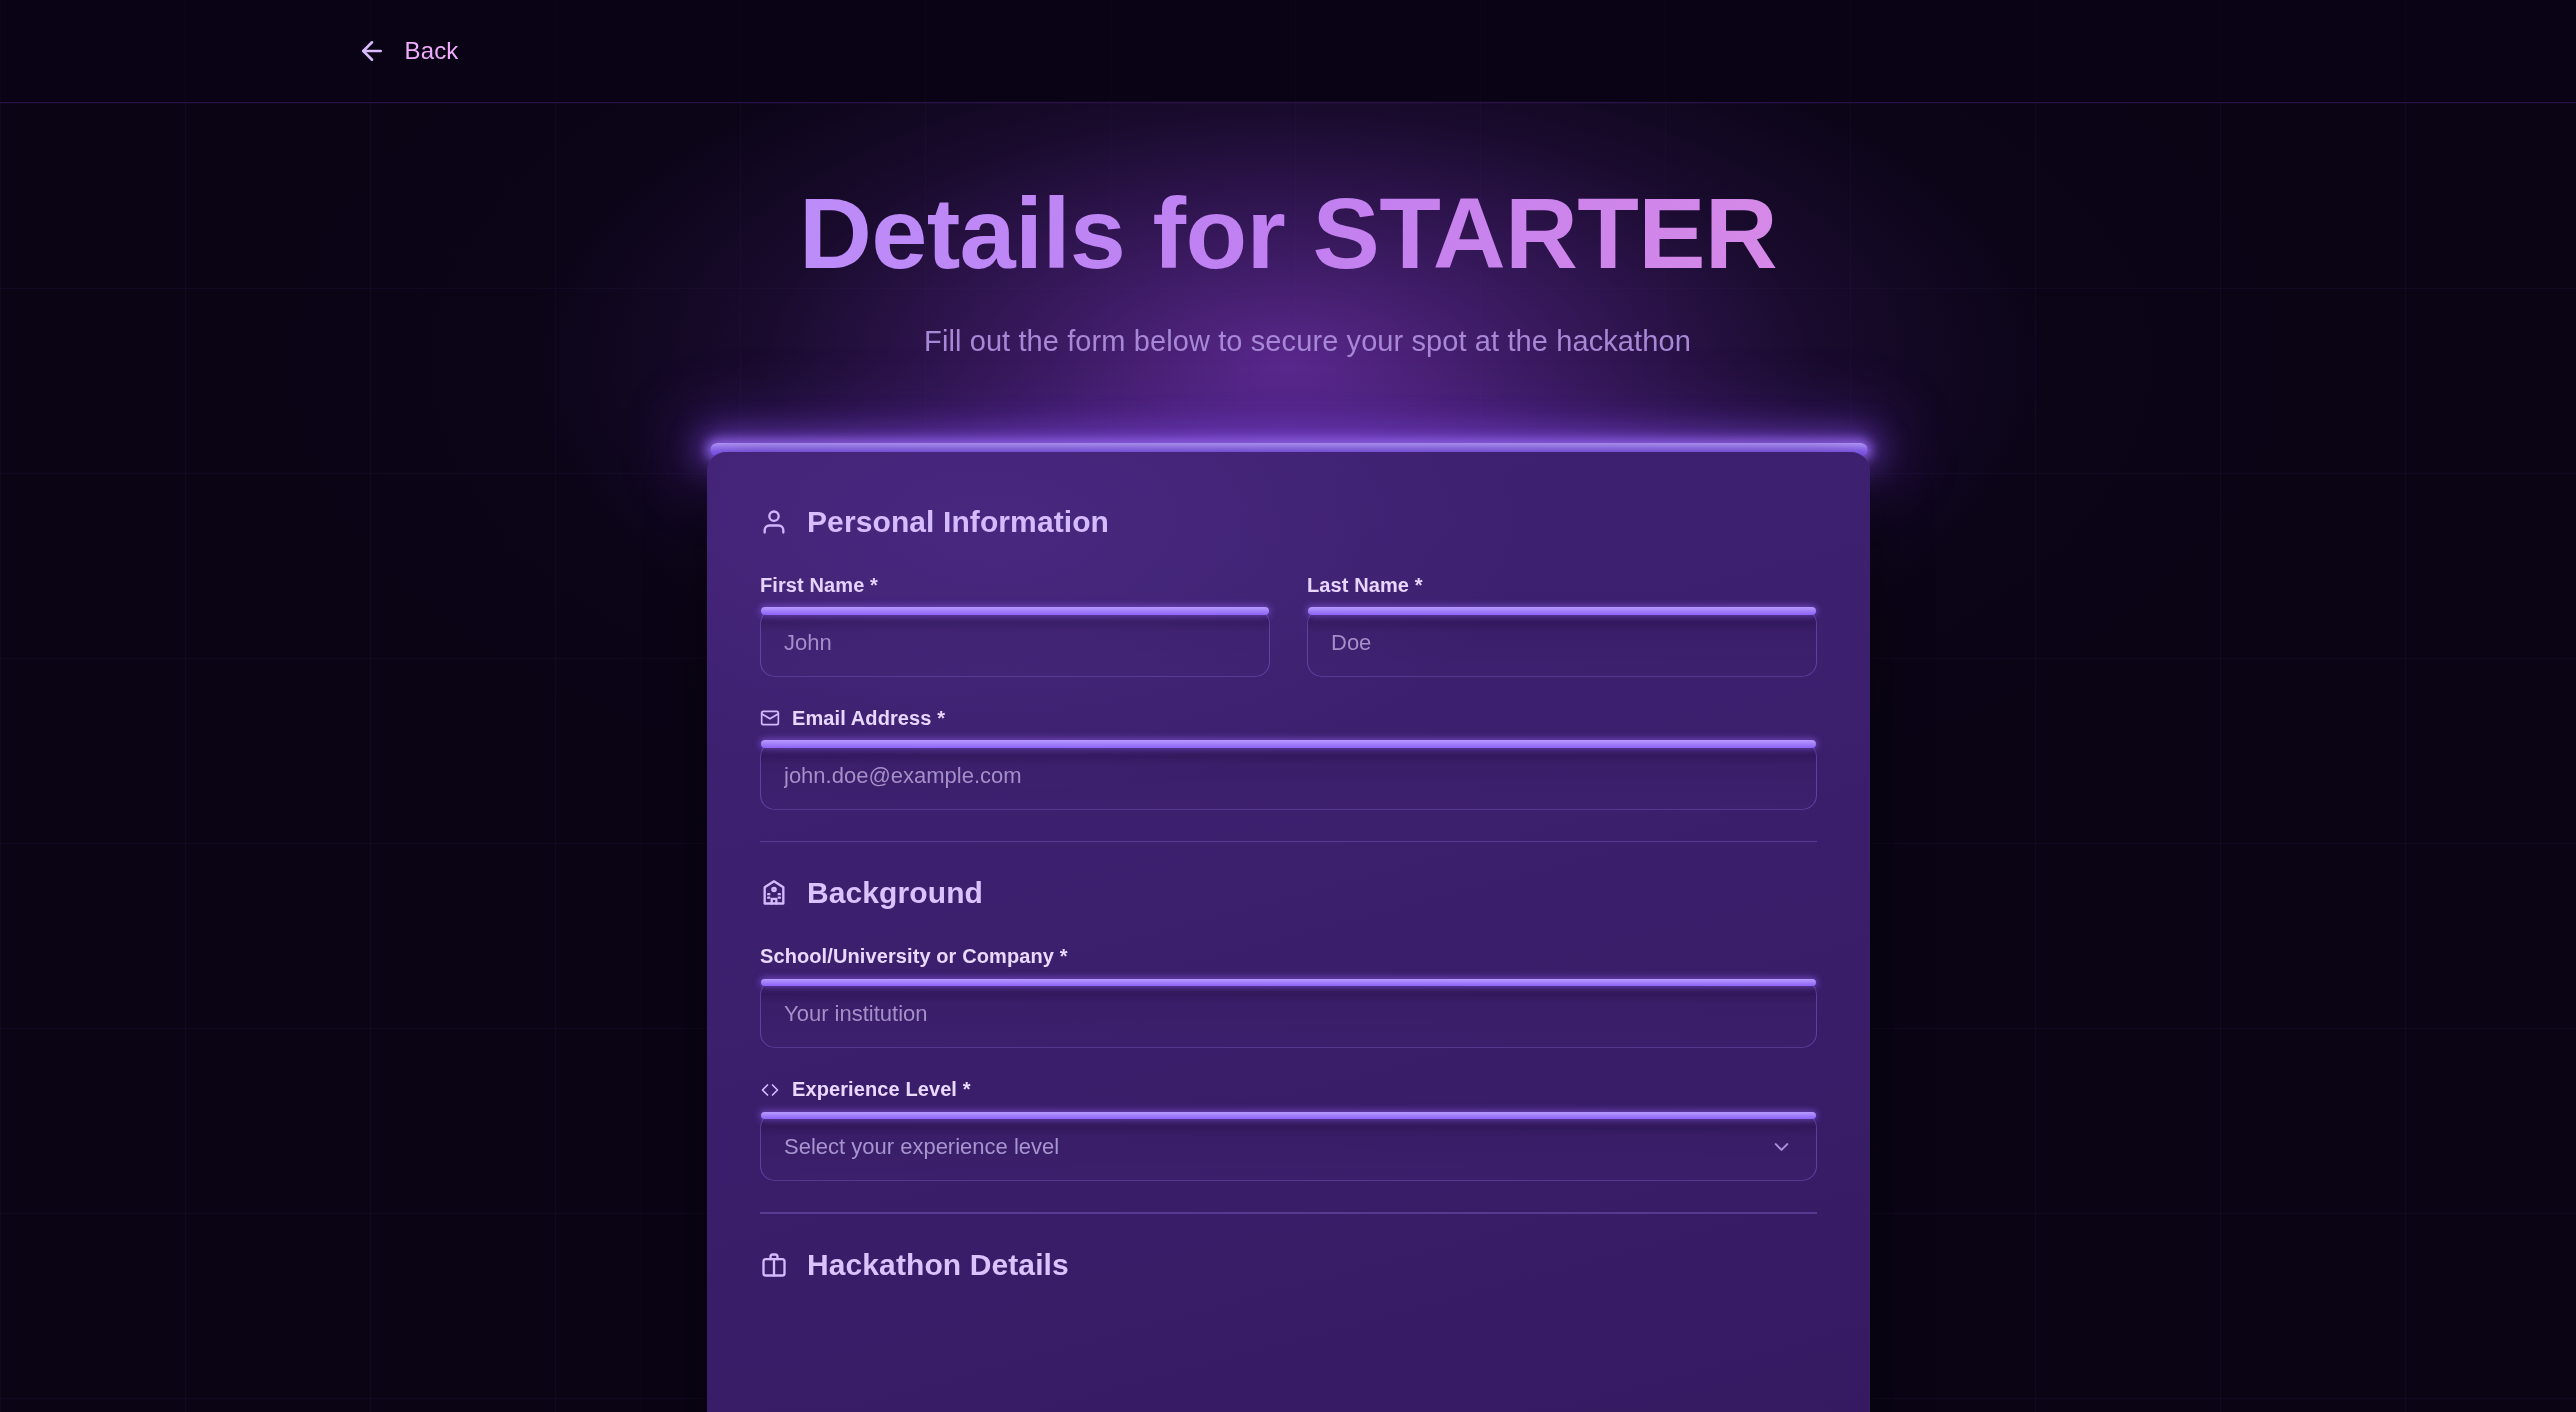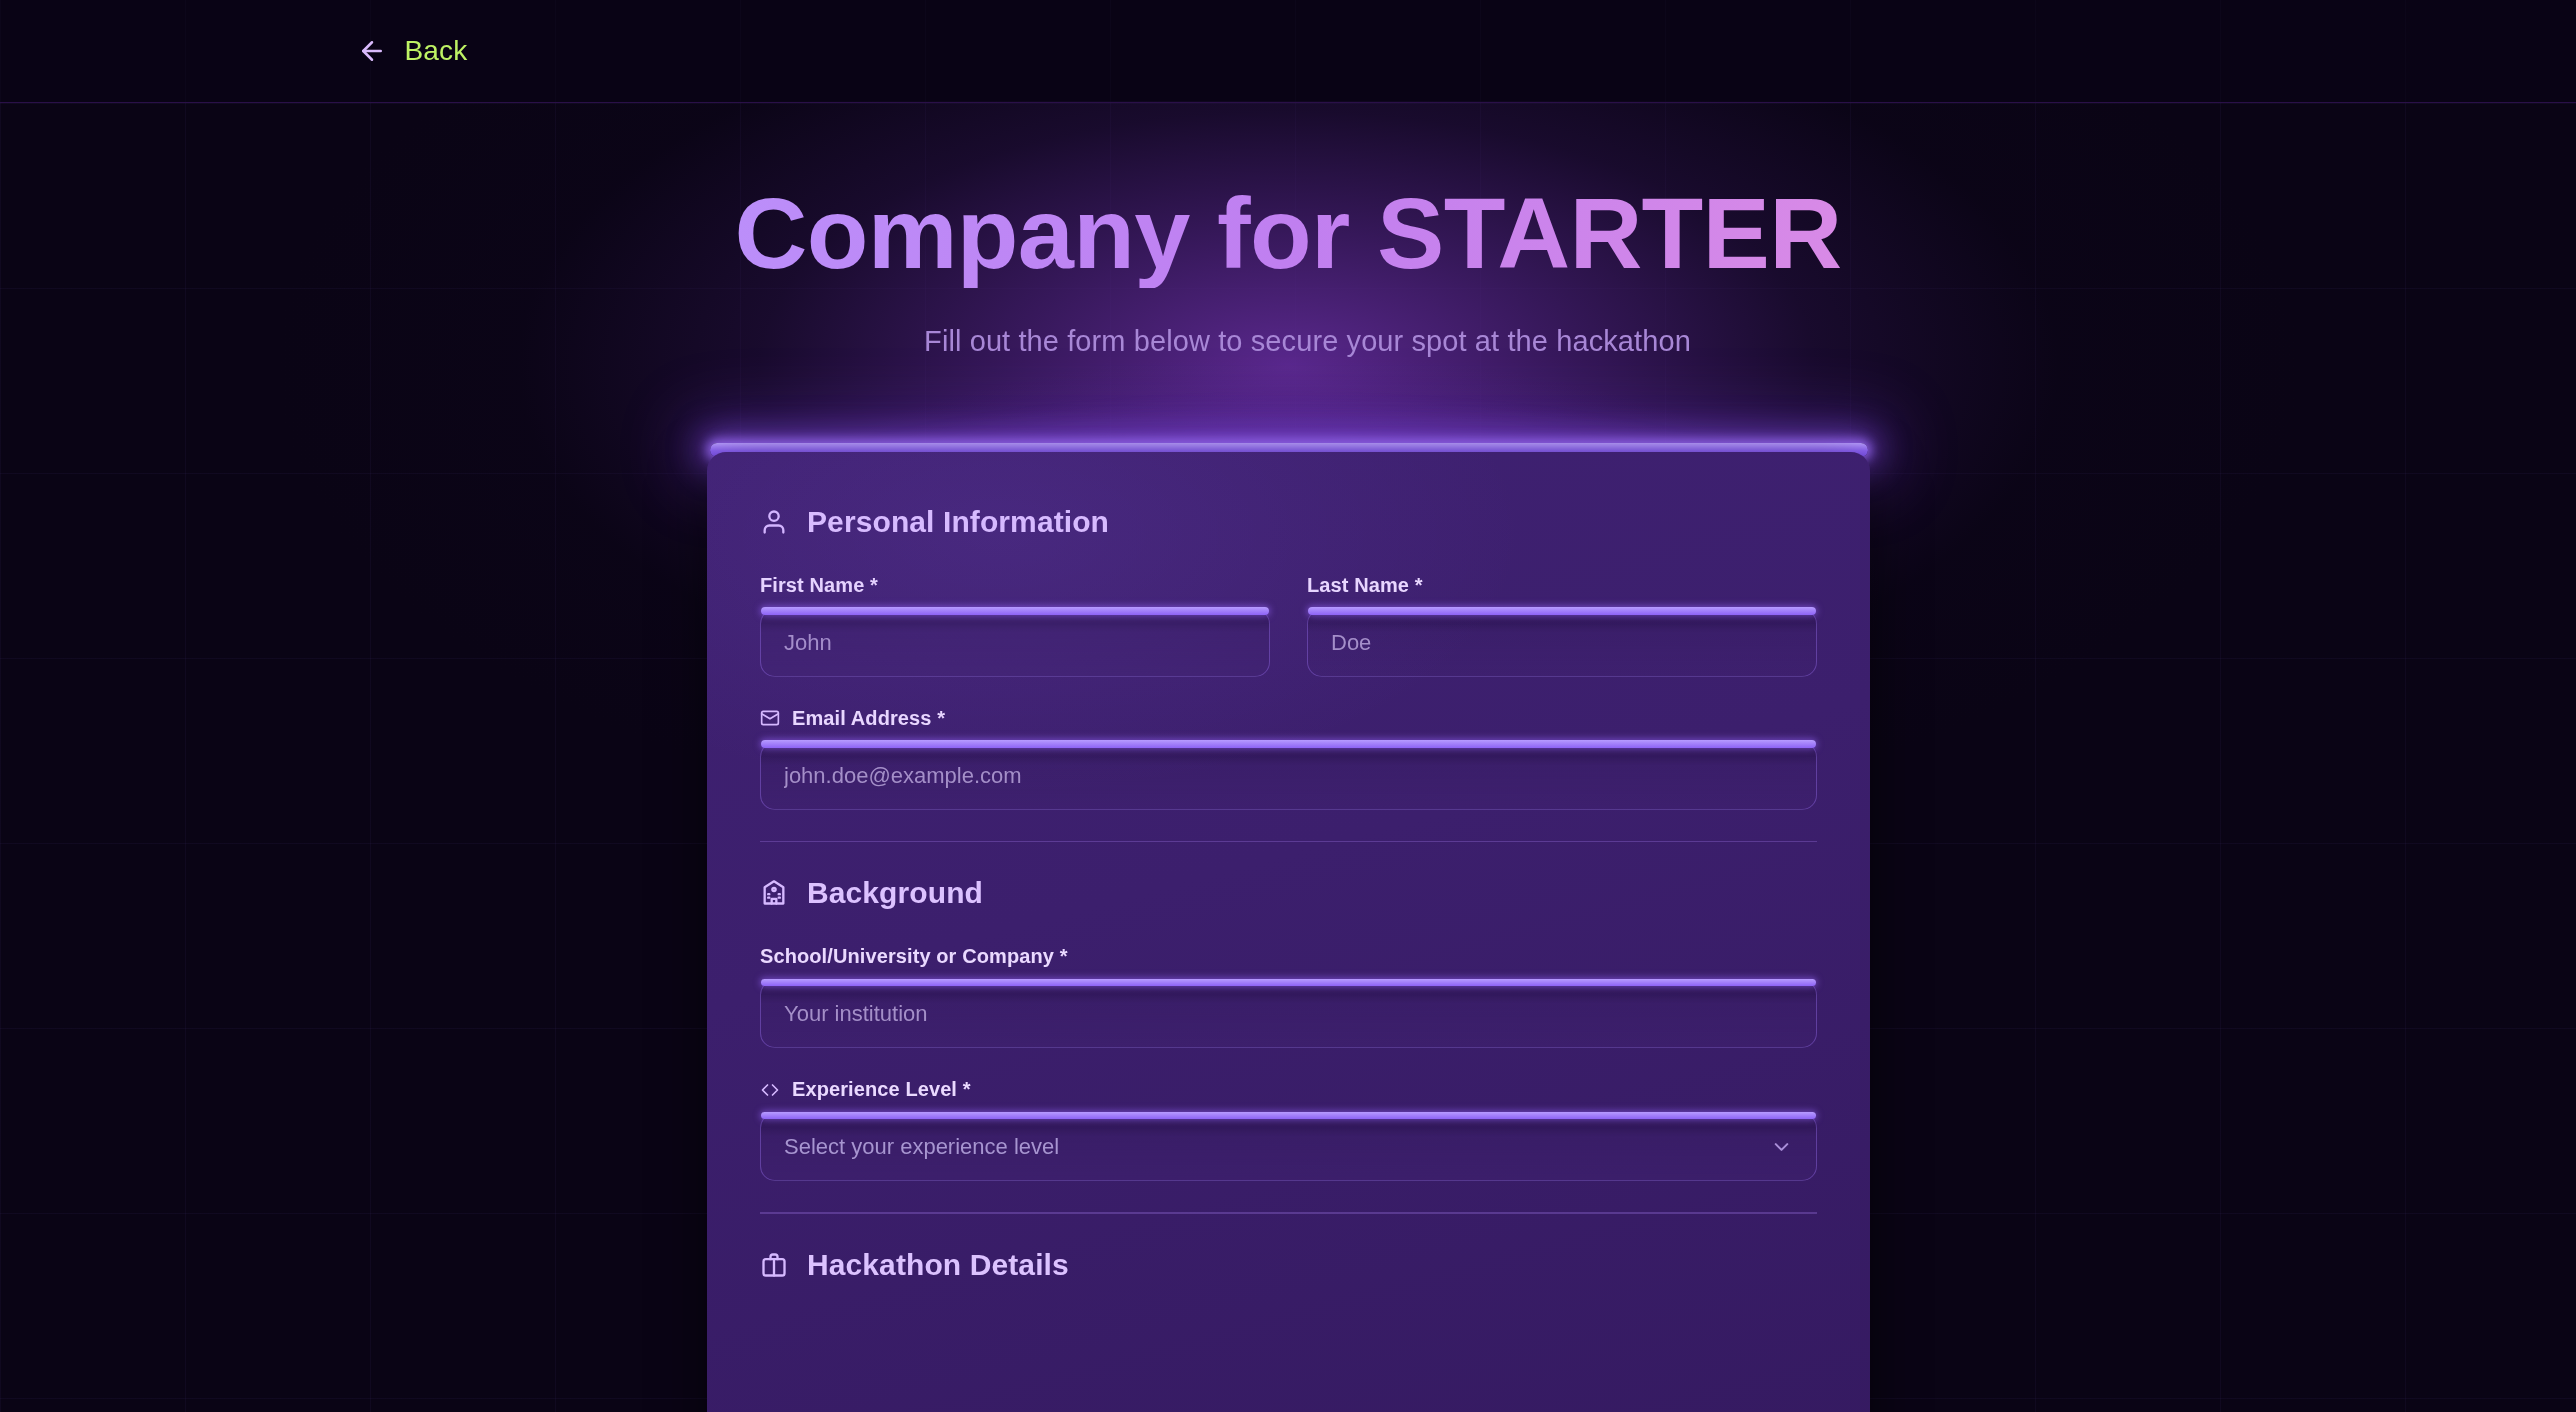--- a/index.html
+++ b/index.html
@@ -63,21 +63,21 @@
   }
   .back-btn {
     display: flex; align-items: center; gap: 17.6px;
     margin-left: 349px;
     cursor: pointer;
     background: none; border: none;
     padding: 6.8px 8px;
   }
   .back-btn .ico { display: block; width: 30px; height: 30px; color: #d9bafc; }
   .back-btn .lbl {
-    font-size: 28px; font-weight: 500; color: #bef264; letter-spacing: 0.1px;
+    font-size: 24px; font-weight: 500; color: #f0abfc; letter-spacing: 0.1px;
   }
 
   
   .hero { position: absolute; top: 103px; left: 0; width: 2576px; text-align: center; z-index: 10; }
   .hero-title {
     margin-top: 76px;
     font-size: 101px; font-weight: 700; line-height: 1.08;
     letter-spacing: -0.7px;
     background: linear-gradient(95deg, #c9a6ff 0%, #bb90fb 26%, #c07ff0 50%, #d98ae6 72%, #e997db 100%);
     -webkit-background-clip: text; background-clip: text;
@@ -215,21 +215,21 @@
         <svg viewBox="0 0 24 24" fill="none" stroke="currentColor" stroke-width="2" stroke-linecap="round" stroke-linejoin="round" width="30" height="30">
           <line x1="19" y1="12" x2="5" y2="12"></line>
           <polyline points="12 19 5 12 12 5"></polyline>
         </svg>
       </span>
       <span class="lbl">Back</span>
     </button>
   </div>
 
   <div class="hero">
-    <h1 class="hero-title">Company for STARTER</h1>
+    <h1 class="hero-title">Details for STARTER</h1>
     <p class="hero-sub">Fill out the form below to secure your spot at the hackathon</p>
   </div>
 
   <div class="card-wrap">
     <div class="card-halo"></div>
     <div class="card-topbar"></div>
 
     <div class="card">
 
       <div class="section-head">

